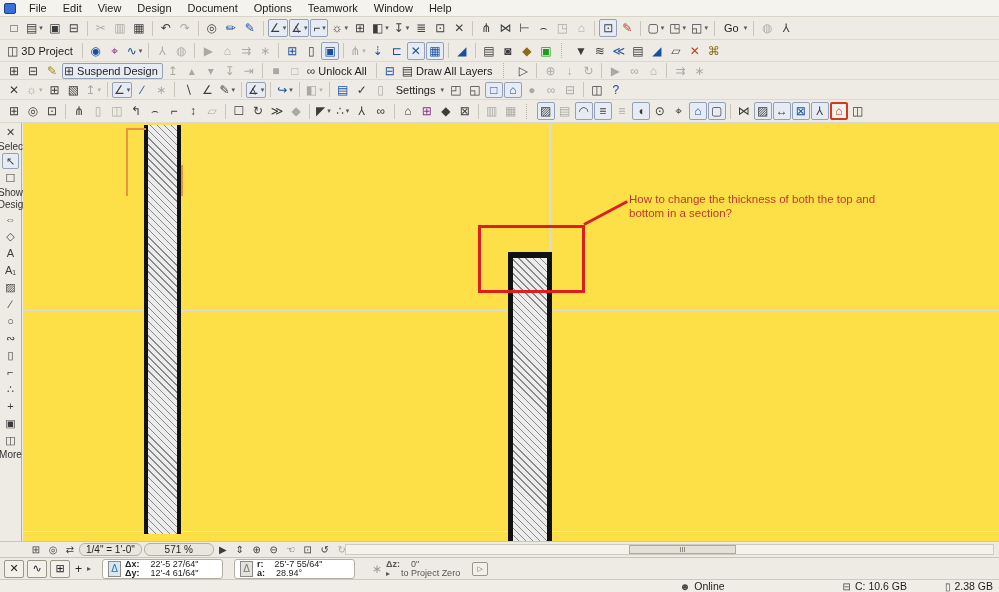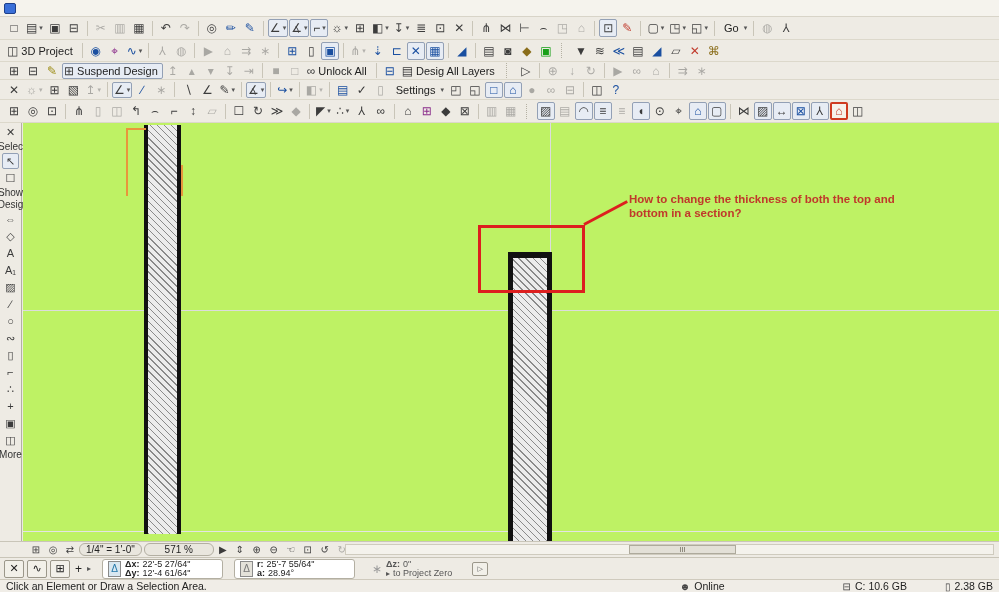--- a/index.html
+++ b/index.html
@@ -33,21 +33,21 @@
   .dsep { width:5px; height:15px; border-left:1px dotted #b5b1a3; margin:0 5px; flex:0 0 auto; }
 
   
   .toolbox { position:absolute; top:123px; left:0; width:22px; bottom:51px; background:#eeebe4;
              border-right:1px solid #b4b0a3; display:flex; flex-direction:column; align-items:center; gap:1px; padding-top:1px; }
   .toolbox .tb-btn { height:16px; min-width:17px; }
   .toolbox .tool-label { font-size:10px; color:#333; line-height:11px; white-space:nowrap; }
   .toolbox .tb-btn .glyph { font-size:11px; }
 
   
-  .canvas { position:absolute; top:123px; left:23px; right:0; bottom:51px; background:#bef264; overflow:hidden;font-weight:bold; }
+  .canvas { position:absolute; top:123px; left:23px; right:0; bottom:51px; background:#fde047; overflow:hidden; }
   .guide-v { position:absolute; left:527px; top:0; bottom:0; width:1px; background:#dcdcdc; }
   .guide-h { position:absolute; top:187px; left:0; right:0; height:1px; background:#dcdcdc; }
   .guide-h2 { position:absolute; top:408px; left:0; right:0; height:1px; background:#e4e4e4; }
   .hatch { background:repeating-linear-gradient(45deg,#8a8a8a 0 1px,#ececec 1px 5px); }
   .wall-left { position:absolute; left:121px; top:2px; width:37px; height:409px;
                border-left:4px solid #111; border-right:4px solid #111; }
   .wall-right { position:absolute; left:485px; top:129px; width:44px; bottom:-2px;
                 border:5px solid #111; border-top-width:6px; border-bottom:none; }
   .sel-l  { position:absolute; left:103px; top:5px;  width:2px; height:68px; background:#e8963c; }
   .sel-t  { position:absolute; left:103px; top:5px;  width:20px; height:2px; background:#e8963c; }
@@ -75,41 +75,52 @@
   .trk-btn { width:20px; height:18px; border:1px solid #9b978a; border-radius:2px; background:#f2f0e9;
              display:flex; align-items:center; justify-content:center; font-size:11px; }
   .plus { font-size:12px; margin:0 2px; }
   .mini { font-size:8px; color:#555; }
   .trk-group { display:flex; align-items:center; gap:4px; border:1px solid #b3afa2; border-radius:3px;
                background:#fff; height:20px; padding:0 5px; margin-left:8px; }
   .trk-ico { width:13px; height:16px; border:1px solid #8a8a8a; background:#d9e7f0;
              display:flex; align-items:center; justify-content:center; font-size:10px; color:#2277aa; }
   .trk-ico.gray { background:#e4e2da; color:#777; }
   .trk-col { display:flex; flex-direction:column; justify-content:center; line-height:9px; min-width:92px; }
-  .trk-line { display:flex; gap:3px; font-size:9px; }
+  .trk-line { display:flex; gap:11px; font-size:9px; }
   .trk-line b { font-weight:bold; }
   .trk-free { display:flex; align-items:center; gap:4px; margin-left:14px; }
   .trk-free .trk-col { min-width:78px; color:#555; }
   .gravity { font-size:12px; color:#999; }
   .trk-end { width:16px; height:14px; border:1px solid #9b978a; border-radius:2px; background:#f2f0e9;
              display:flex; align-items:center; justify-content:center; font-size:7px; color:#555; margin-left:4px; }
 
   
   .statusbar { position:absolute; left:0; right:0; top:579px; height:13px; background:#f0ede7;
                border-top:1px solid #cfcabd; display:flex; align-items:center; font-size:10.5px; padding:0 6px; }
   .status-right { margin-left:auto; display:flex; align-items:center; gap:8px; }
   .sgroup { display:flex; align-items:center; gap:4px; }
   .sicon { font-size:10px; color:#444; }
   .sgap-a { margin-right:110px; } .sgap-b { margin-right:30px; }
 </style>
 </head>
 <body>
 
 <div class="menubar">
   <span class="app-icon"></span>
+  <span style="display:flex;">
+      <span class="menu-item">File</span>
+      <span class="menu-item">Edit</span>
+      <span class="menu-item">View</span>
+      <span class="menu-item">Design</span>
+      <span class="menu-item">Document</span>
+      <span class="menu-item">Options</span>
+      <span class="menu-item">Teamwork</span>
+      <span class="menu-item">Window</span>
+      <span class="menu-item">Help</span>
+    </span>
 </div>
 
 <div id="tb1" class="tbrow">
     <span class="tb-btn">
       <span class="glyph">□</span>
     </span>
     <span class="tb-btn">
       <span class="glyph">▤</span>
       <span class="caret">▾</span>
     </span>
@@ -380,21 +391,21 @@
     <span class="tb-btn">
       <span class="glyph">∞</span>
       <span class="btn-text">Unlock All</span>
     </span>
     <span class="sep"></span>
     <span class="tb-btn">
       <span class="glyph" style="color: rgb(26, 79, 160);">⊟</span>
     </span>
     <span class="tb-btn">
       <span class="glyph">▤</span>
-      <span class="btn-text">Desig All Layers</span>
+      <span class="btn-text">Draw All Layers</span>
     </span>
     <span class="dsep"></span>
     <span class="tb-btn">
       <span class="glyph">▷</span>
     </span>
     <span class="sep"></span>
     <span class="tb-btn disabled">
       <span class="glyph">⊕</span>
     </span>
     <span class="tb-btn disabled">
@@ -837,21 +848,20 @@
       <span class="trk-line">
           <span class="mini">▸</span>
           <span>to Project Zero</span>
         </span>
     </span>
     <span class="trk-end">▷</span>
   </span>
 </div>
 
 <div class="statusbar">
-  <span>Click an Element or Draw a Selection Area.</span>
   <span class="status-right">
     <span class="sgroup sgap-a">
       <span class="sicon">☻</span>
       <span>Online</span>
     </span>
     <span class="sgroup sgap-b">
       <span class="sicon">⊟</span>
       <span>C: 10.6 GB</span>
     </span>
     <span class="sgroup">

